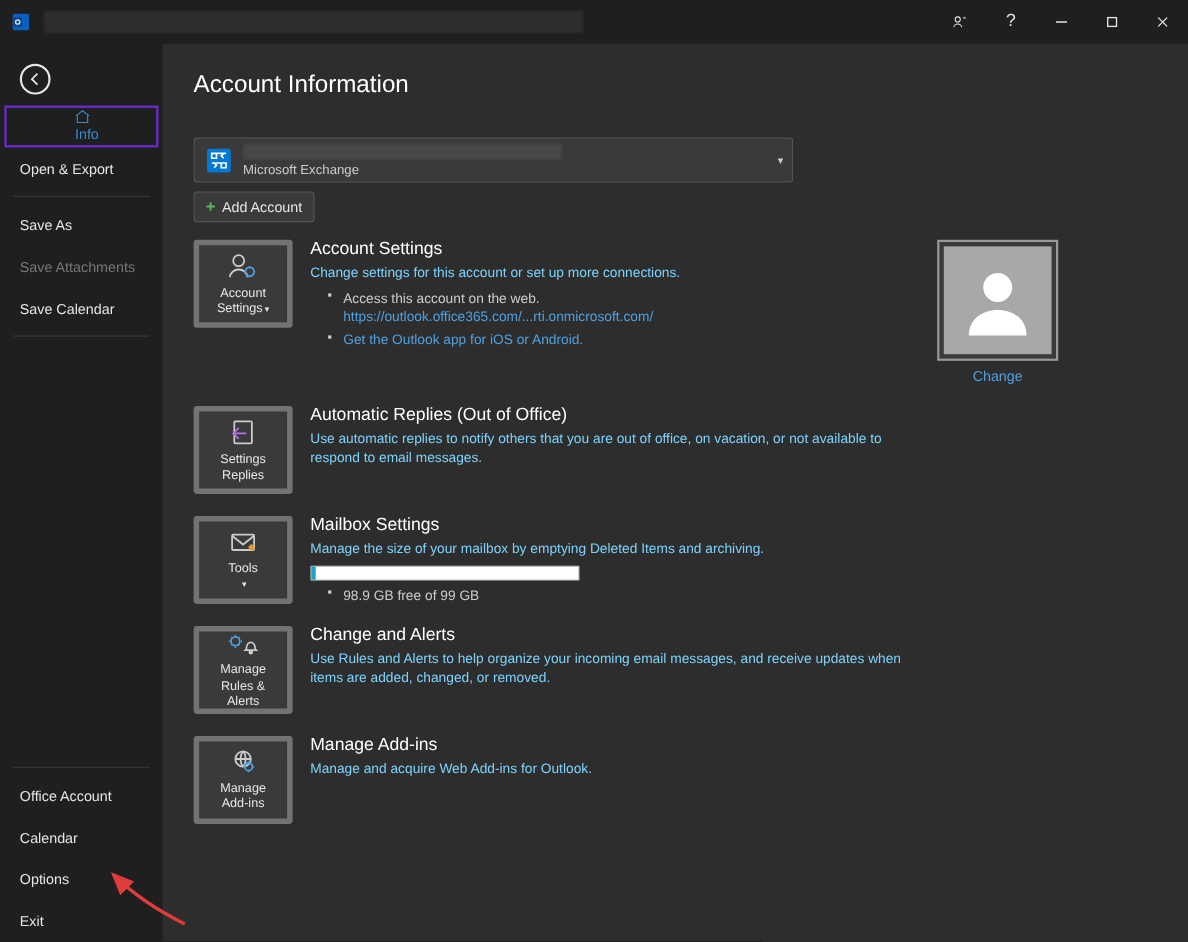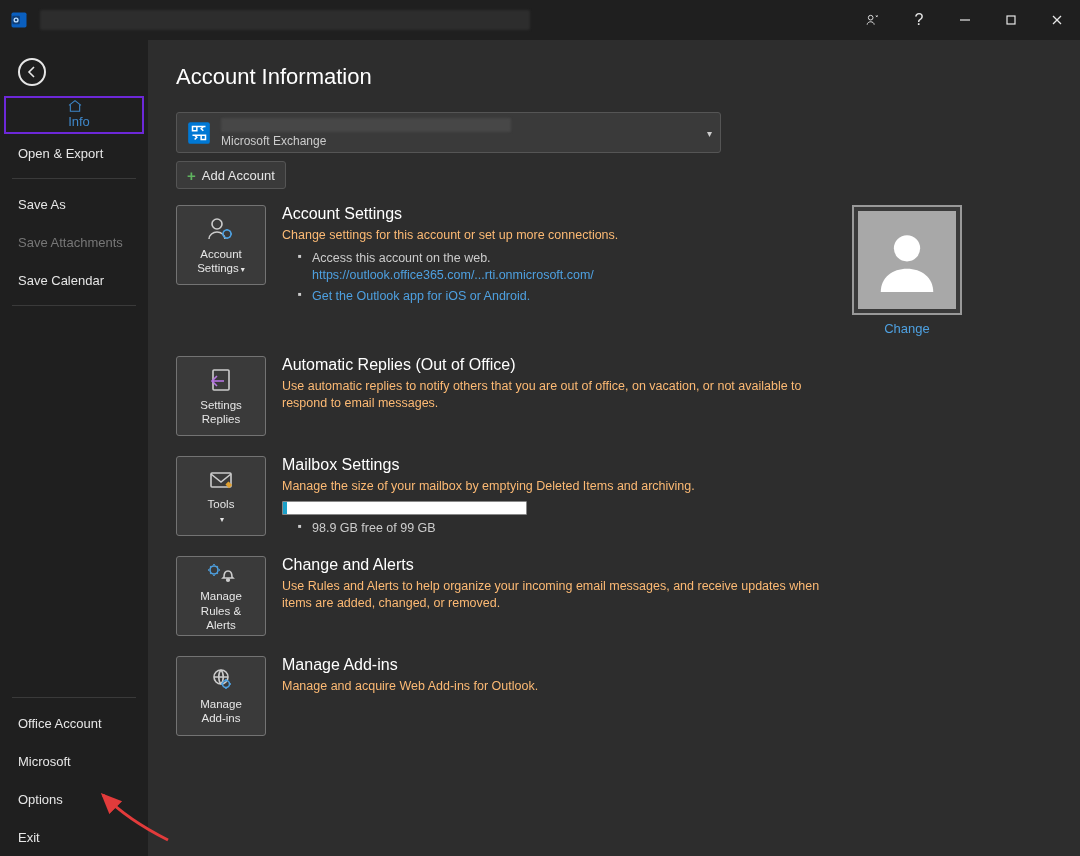--- a/index.html
+++ b/index.html
@@ -17,37 +17,37 @@
 .back-btn { width: 28px; height: 28px; border: 2px solid #e6e6e6; border-radius: 50%; display: flex; align-items: center; justify-content: center; }
 .back-btn svg { width: 14px; height: 14px; }
 .nav-item { height: 38px; display: flex; align-items: center; padding-left: 18px; font-size: 13px; cursor: pointer; }
 .nav-item.info { border: 2px solid #6d28d9; margin: 0 4px; padding-left: 10px; color: #3e87c9; flex-direction: column; }
 .nav-item.info svg { margin-right: 8px; }
 .nav-item.disabled { color: #777; }
 .nav-divider { height: 1px; background: #3a3a3a; margin: 6px 12px; }
 .nav-spacer { flex: 1; }
 .nav-item.bottom { height: 38px; }
 .content { flex: 1; background: #2d2d2d; padding: 24px 28px 28px 28px; overflow: auto; position: relative; }
-.page-title { font-size: 22px; font-weight: 400; color: #fff; margin-bottom: 22px; }
+.page-title { font-size: 22px; font-weight: 400; color: #fff; margin-bottom: 35px; }
 .account-select { width: 545px; height: 41px; background: #3a3a3a; border: 1px solid #555; border-radius: 3px; display: flex; align-items: center; position: relative; }
 .account-select .ex-icon { width: 32px; height: 32px; margin: 0 6px; display:flex; align-items:center; justify-content:center;}
 .account-select .acct-text { flex: 1; display:flex; flex-direction:column; justify-content:center;}
 .account-select .acct-redact { width: 290px; height: 14px; background: #474747; border-radius:2px; margin-bottom:2px; filter:blur(1px);}
 .account-select .acct-sub { font-size: 12px; color: #ccc; }
 .account-select .caret { position:absolute; right:8px; top:50%; transform:translateY(-50%); font-size:10px; color:#ccc;}
 .add-account { margin-top: 8px; height: 28px; padding: 0 10px; background: #3a3a3a; border:1px solid #555; border-radius:3px; display:inline-flex; align-items:center; font-size:13px; color:#e6e6e6; cursor:pointer;}
 .add-account .plus { color:#5fb35f; font-size:15px; margin-right:6px; font-weight:bold;}
 .section { display:flex; margin-top: 20px; }
-.section-btn { width: 90px; height: 80px; background:#3a3a3a; border:1px solid #737373; border-radius:3px; display:flex; flex-direction:column; align-items:center; justify-content:center; font-size:11.5px; text-align:center; padding:16px; cursor:pointer; color:#e6e6e6;}
+.section-btn { width: 90px; height: 80px; background:#3a3a3a; border:5px solid #737373; border-radius:3px; display:flex; flex-direction:column; align-items:center; justify-content:center; font-size:11.5px; text-align:center; padding:16px; cursor:pointer; color:#e6e6e6;}
 .section-btn .icon-slot { height:30px; display:flex; align-items:center; justify-content:center; margin-bottom:4px;}
 .section-btn .btn-label { line-height:1.25; }
 .section-btn .caret-d { font-size:8px; margin-left:2px;}
 .section-text { margin-left: 16px; flex:1; max-width: 560px;}
 .section-title { font-size: 16px; font-weight: 400; color:#fff; margin-bottom:4px;}
-.section-desc { font-size: 12.5px; color:#fdba74; line-height:1.35; margin-bottom:6px;}
+.section-desc { font-size: 12.5px; color:#7dd3fc; line-height:1.35; margin-bottom:6px;}
 .bullet-list { list-style:none; padding-left: 16px; }
 .bullet-list li { font-size:12.5px; color:#ccc; position:relative; padding-left:14px; margin-bottom:3px; line-height:1.4;}
 .bullet-list li::before { content:"■"; position:absolute; left:0; top:2px; font-size:6px; color:#ccc;}
 .link { color:#4ea0e0; cursor:pointer;}
 .avatar-col { width:110px; display:flex; flex-direction:column; align-items:center; margin-left:10px;}
 .avatar-box { width:110px; height:110px; border:2px solid #999; padding:4px; background:#3a3a3a;}
 .avatar-inner { width:100%; height:100%; background:#a8a8a8; display:flex; align-items:center; justify-content:center;}
 .change-link { margin-top:6px; font-size:13px;}
 .progress-bar { width:245px; height:14px; background:#fff; border:1px solid #888; border-radius:1px; position:relative; margin-top:4px; margin-bottom:6px;}
 .progress-fill { position:absolute; left:0; top:0; bottom:0; width:4px; background:#1da1c9;}
@@ -123,21 +123,21 @@
     <div class="nav-item">
         <span>Save Calendar</span>
       </div>
     <div class="nav-divider"></div>
     <div class="nav-spacer"></div>
     <div class="nav-divider"></div>
     <div class="nav-item bottom">
         <span>Office Account</span>
       </div>
     <div class="nav-item bottom">
-        <span>Microsoft</span>
+        <span>Calendar</span>
       </div>
     <div class="nav-item bottom">
         <span>Options</span>
       </div>
     <div class="nav-item bottom">
         <span>Exit</span>
       </div>
   </div>
 
   <div class="content">

